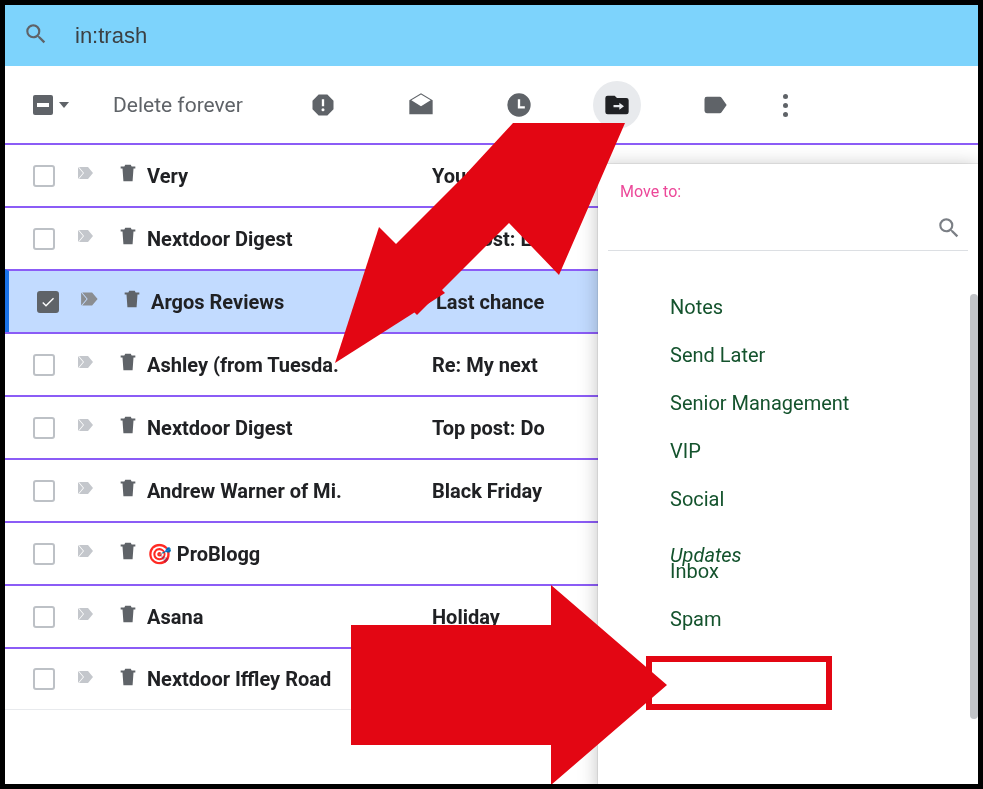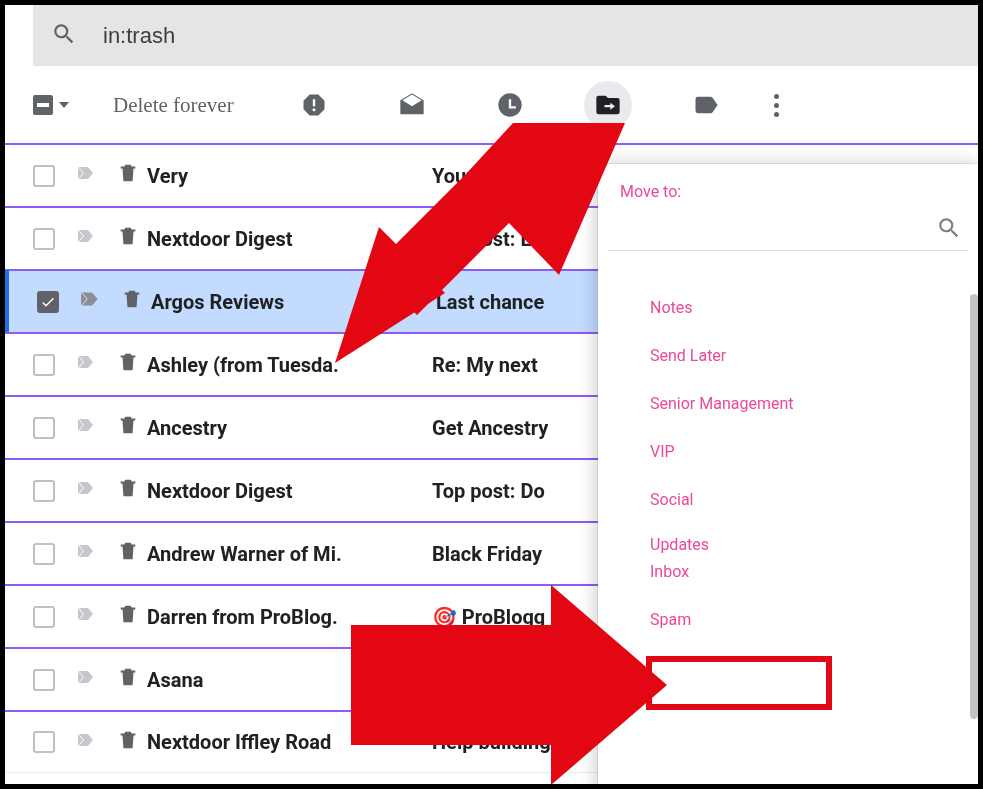--- a/index.html
+++ b/index.html
@@ -21,43 +21,41 @@
     position: relative;
     overflow: hidden;
   }
 
   
   .searchbar {
     display: flex;
     align-items: center;
     height: 62px;
     padding: 0 18px;
-    background: #e5e5e5;
+    background: #7dd3fc;
     border-bottom: 1px solid #fff;
-    margin-left: 28px;
   }
   .searchbar svg { width: 26px; height: 26px; fill: #5f6368; }
   .search-input {
     border: none;
     outline: none;
     background: transparent;
     font-size: 22px;
     color: #3c4043;
     margin-left: 24px;
     width: 600px;
   }
 
   
   .toolbar {
     display: flex;
     align-items: center;
     height: 76px;
     padding-left: 28px;
     background: #fff;
-    font-family: Liberation Serif, serif;
   }
   .sel-box {
     display:flex; align-items:center;
     height: 30px;
   }
   .sel-box .box {
     width: 20px; height: 20px;
     background:#5f6368; border-radius:2px;
     position:relative;
   }
@@ -130,28 +128,28 @@
   }
   .popup-search svg{
     position:absolute; right:6px; top:4px;
     width:26px;height:26px; fill:#7b7f85;
   }
   .scrollhint{
     position:absolute; right:0; top:130px; width:8px; height:425px;
     background:#c2c4c8; border-radius:4px;
   }
   .popup-list{
-    padding: 32px 0 0 52px;
-    font-size:16px; color:#ec4899;
+    padding: 32px 0 0 72px;
+    font-size:20px; color:#14532d;
   }
   .popup-item{
     height:48px; display:flex; align-items:center;
     cursor:pointer;
   }
-  .popup-item.updates{ height:24px; overflow:hidden; position:relative; top:9px;}
+  .popup-item.updates{ height:24px; overflow:hidden; position:relative; top:20px;font-style:italic;}
   .highlight-box{
     position:absolute;
     left:48px; top:492px; width:186px; height:54px;
     border:6px solid #e30613;
     pointer-events:none;
   }
 
   
   .arrow{ position:absolute; z-index:80; pointer-events:none; }
   
@@ -266,31 +264,20 @@
         <span class="subject">Re: My next</span>
       </div>
       <div class="row">
         <div class="chk"></div>
         <span><svg class="imp" viewBox="0 0 24 24">
             <path d="M4 18h9l5-6-5-6H4l5 6-5 6zM3 18l5-6-5-6"></path>
           </svg></span>
         <span><svg class="trash-ic" viewBox="0 0 24 24">
             <path d="M6 7h12l-1 14H7L6 7zm3-4h6l1 2h4v2H4V5h4l1-2z"></path>
           </svg></span>
-        <span class="sender">Ancestry</span>
-        <span class="subject">Get Ancestry</span>
-      </div>
-      <div class="row">
-        <div class="chk"></div>
-        <span><svg class="imp" viewBox="0 0 24 24">
-            <path d="M4 18h9l5-6-5-6H4l5 6-5 6zM3 18l5-6-5-6"></path>
-          </svg></span>
-        <span><svg class="trash-ic" viewBox="0 0 24 24">
-            <path d="M6 7h12l-1 14H7L6 7zm3-4h6l1 2h4v2H4V5h4l1-2z"></path>
-          </svg></span>
         <span class="sender">Nextdoor Digest</span>
         <span class="subject">Top post: Do</span>
       </div>
       <div class="row">
         <div class="chk"></div>
         <span><svg class="imp" viewBox="0 0 24 24">
             <path d="M4 18h9l5-6-5-6H4l5 6-5 6zM3 18l5-6-5-6"></path>
           </svg></span>
         <span><svg class="trash-ic" viewBox="0 0 24 24">
             <path d="M6 7h12l-1 14H7L6 7zm3-4h6l1 2h4v2H4V5h4l1-2z"></path>
@@ -299,21 +286,20 @@
         <span class="subject">Black Friday</span>
       </div>
       <div class="row">
         <div class="chk"></div>
         <span><svg class="imp" viewBox="0 0 24 24">
             <path d="M4 18h9l5-6-5-6H4l5 6-5 6zM3 18l5-6-5-6"></path>
           </svg></span>
         <span><svg class="trash-ic" viewBox="0 0 24 24">
             <path d="M6 7h12l-1 14H7L6 7zm3-4h6l1 2h4v2H4V5h4l1-2z"></path>
           </svg></span>
-        <span class="sender">Darren from ProBlog.</span>
         <span class="subject">🎯 ProBlogg</span>
       </div>
       <div class="row">
         <div class="chk"></div>
         <span><svg class="imp" viewBox="0 0 24 24">
             <path d="M4 18h9l5-6-5-6H4l5 6-5 6zM3 18l5-6-5-6"></path>
           </svg></span>
         <span><svg class="trash-ic" viewBox="0 0 24 24">
             <path d="M6 7h12l-1 14H7L6 7zm3-4h6l1 2h4v2H4V5h4l1-2z"></path>
           </svg></span>

